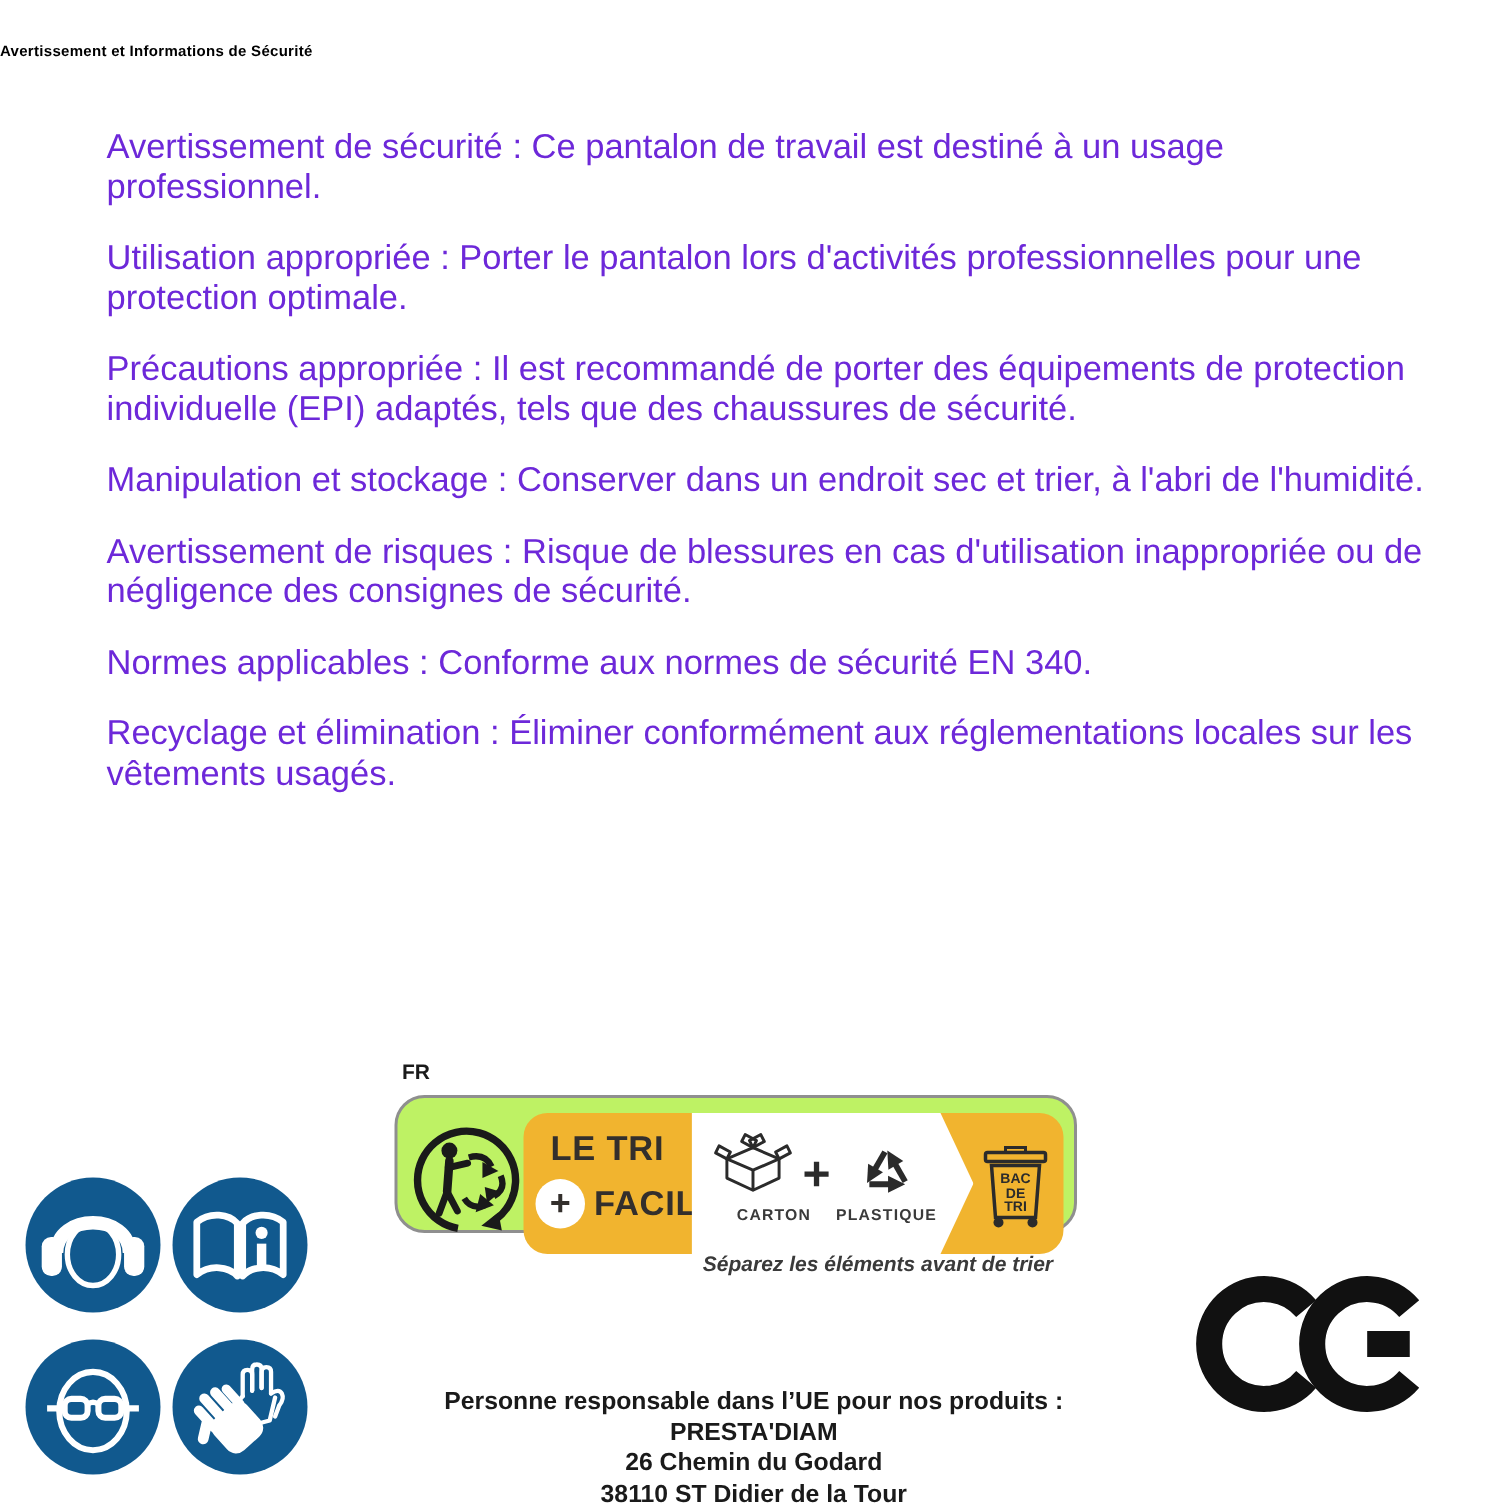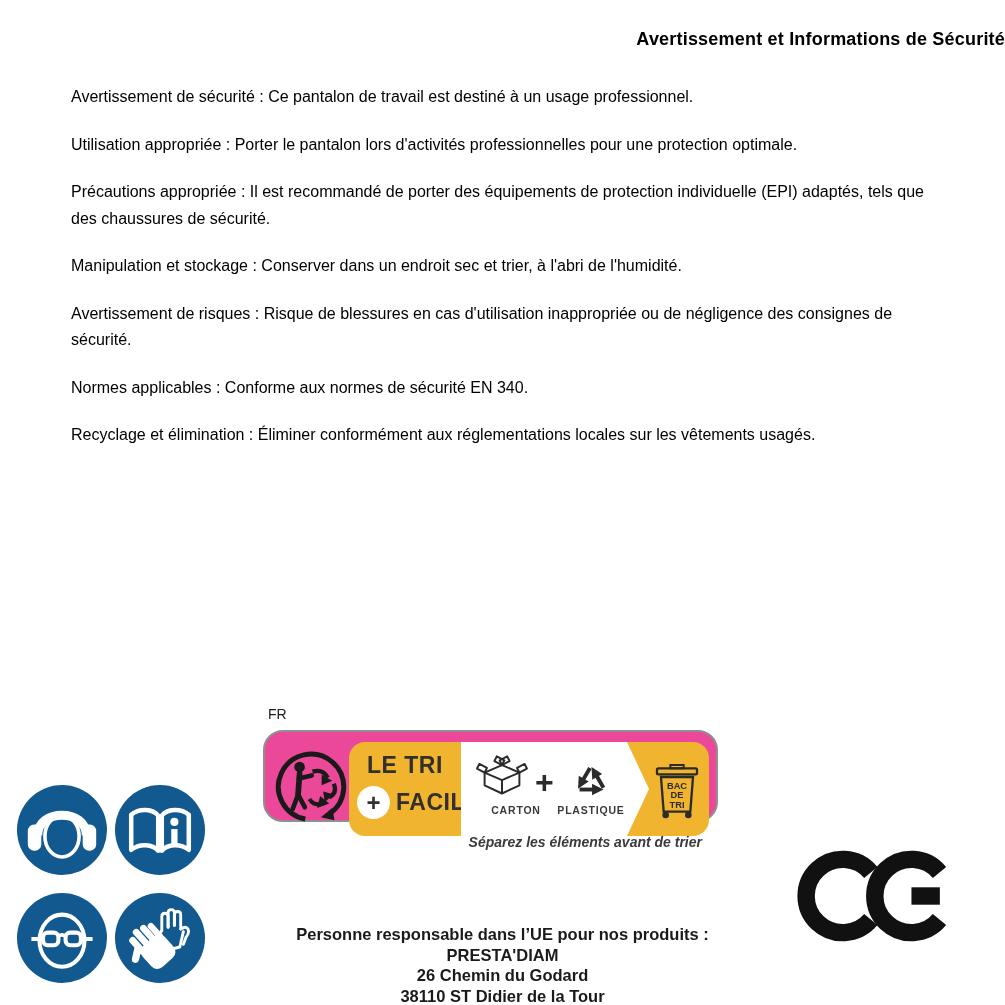--- a/index.html
+++ b/index.html
@@ -10,58 +10,58 @@
     width: 1005px;
     height: 1005px;
     background: #ffffff;
     overflow: hidden;
   }
 
   
   .doc-title {
     position: absolute;
     top: 29px; left: 0; right: 0;
-    text-align: right;
-    font-size: 18px;
+    text-align: left;
+    font-size: 10px;
     font-weight: bold;
     letter-spacing: 0.2px;
   }
   .body-text {
     position: absolute;
     top: 84px; left: 71px;
     width: 880px;
-    font-size: 16px;
+    font-size: 23px;
     line-height: 26.5px;
-    color: #000000;
+    color: #6d28d9;
   }
   .body-text p { margin: 0 0 21px 0; }
 
   
   .ppe-circle {
     position: absolute;
     width: 90px; height: 90px;
     border-radius: 50%;
     background: #11598e;
   }
   .ppe-circle svg { width: 100%; height: 100%; display: block; }
   #ppe-ear    { left: 17px;  top: 785px; }
   #ppe-book   { left: 115px; top: 785px; }
   #ppe-eye    { left: 17px;  top: 893px; }
   #ppe-gloves { left: 115px; top: 893px; }
 
   
   .sorting-wrap { position: absolute; left: 263px; top: 706px; width: 457px; }
   .fr-label {
     position: absolute; left: 5px; top: 0;
-    font-size: 14px; font-weight: normal; color: #1a1a1a;
+    font-size: 14px; font-weight: bold; color: #1a1a1a;
   }
   .sorting-box {
     position: absolute; left: 0; top: 24px;
     width: 455px; height: 92px;
-    background: #ec4899;
+    background: #bef264;
     border: 2px solid #8f8f8f;
     border-radius: 20px;
   }
   .triman { position: absolute; left: 8px; top: 11px; width: 76px; height: 96px; }
   .triman svg { width: 100%; height: 100%; display: block; }
   .band {
     position: absolute; left: 84px; top: 10px;
     width: 360px; height: 94px;
     background: #f1b42f;
     border-radius: 16px;

